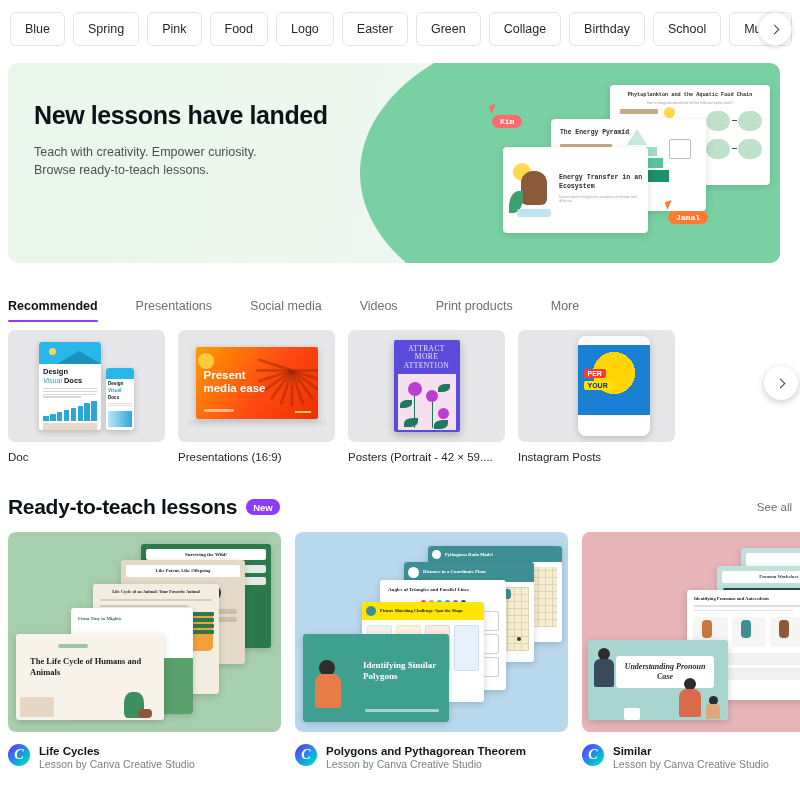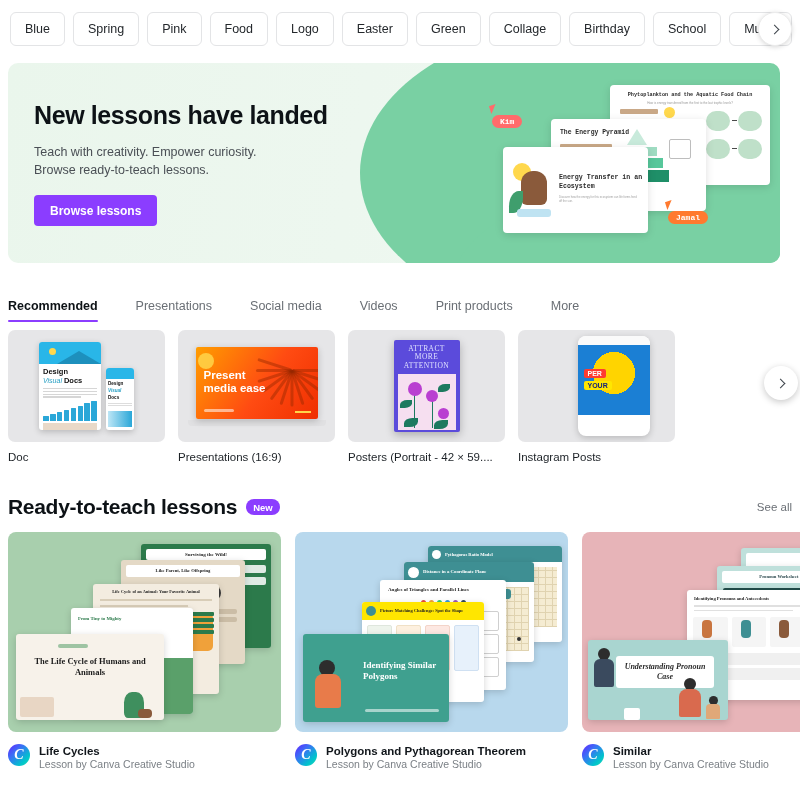--- a/index.html
+++ b/index.html
@@ -232,21 +232,20 @@
   <div class="hero">
     <div class="hero-green"></div>
     <div class="hero-green2"></div>
 
     <div class="hero-text">
       <div class="hero-title">New lessons have landed</div>
       <div class="hero-sub">
         <span>Teach with creativity. Empower curiosity.</span><br>
         <span>Browse ready-to-teach lessons.</span>
       </div>
-      <button class="hero-btn">Browse lessons</button>
     </div>
 
     <div class="hero-art">
 
       <div class="lcard lc3">
         <div class="lc-title">Phytoplankton and the Aquatic Food Chain</div>
         <div class="lc-sub">How is energy transferred from the first to the last trophic levels?</div>
         <div class="bar-brown" style="width:38px;margin:4px 0 0 10px;"></div>
         <div style="position:absolute;left:54px;top:22px;width:11px;height:11px;border-radius:50%;background:#ffd84d;"></div>
         <div class="hex" style="left:96px;top:26px;width:24px;height:20px;"></div>
@@ -466,21 +465,21 @@
             <i style="display:block;height:4px;background:#2c7a4b;margin-bottom:2px;border-radius:1px;"></i>
           </div>
         </div>
         <div class="slide" style="right:88px;top:76px;width:122px;height:106px;background:#ffffff;">
           <div class="slide-title" style="font-size:4.8px;padding:8px 0 0 7px;line-height:6.5px;color:#2c7a4b;">From Tiny to Mighty</div>
           <div style="position:absolute;left:7px;top:32px;width:40px;height:5px;background:#e5e5e5;border-radius:2px;"></div>
           <div style="position:absolute;left:7px;top:40px;width:30px;height:5px;background:#e5e5e5;border-radius:2px;"></div>
           <div style="position:absolute;right:0;bottom:0;width:70px;height:56px;border-radius:50% 0 0 0;background:#5aa06a;"></div>
         </div>
         <div class="slide" style="left:8px;bottom:12px;width:148px;height:86px;background:#f7f2ea;">
-          <div class="slide-title" style="font-size:8.5px;text-align:center;padding:22px 14px 0;line-height:11px;">The Life Cycle of Humans and Animals</div>
+          <div class="slide-title" style="font-size:8.5px;text-align:left;padding:22px 14px 0;line-height:11px;">The Life Cycle of Humans and Animals</div>
           <div style="position:absolute;left:42px;top:10px;width:30px;height:4px;background:#9ec4a3;border-radius:2px;"></div>
           <div style="position:absolute;left:4px;bottom:3px;width:34px;height:20px;background:#e8d6c4;border-radius:2px;"></div>
           <div style="position:absolute;right:20px;bottom:2px;width:20px;height:26px;background:#3f8f5e;border-radius:40% 40% 20% 20%;"></div>
           <div style="position:absolute;right:12px;bottom:2px;width:14px;height:9px;background:#8a5a3b;border-radius:4px;"></div>
         </div>
       </div>
     </div>
 
     <div class="lesson">
       <div class="lesson-thumb" style="background:#b8d8ed;">

